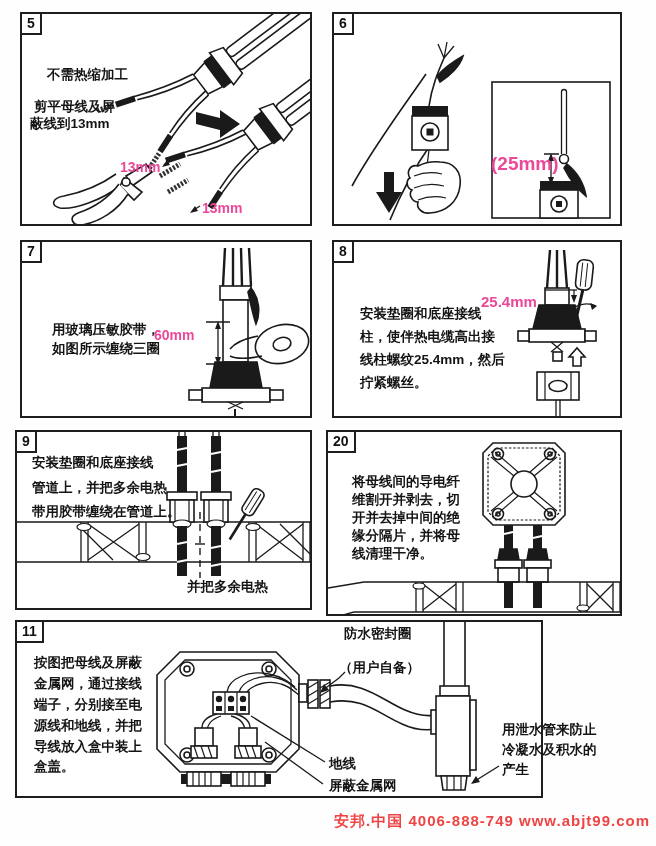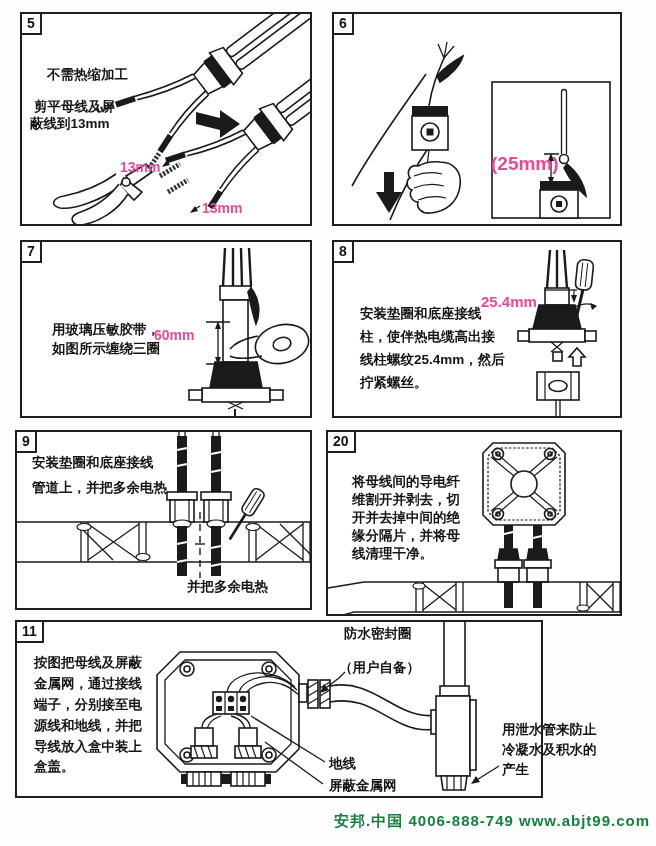--- a/index.html
+++ b/index.html
@@ -4,21 +4,21 @@
 <style>
   * { margin:0; padding:0; box-sizing:border-box; }
   html,body { width:656px; height:846px; }
   body { background:#ffffff; font-family:"Liberation Sans","DejaVu Sans",sans-serif; position:relative; overflow:hidden; color:#161616; }
   .page { position:absolute; inset:0; background:#fefefe; }
   .panel { position:absolute; border:2px solid #1e1e1e; background:#fff; }
   .num { position:absolute; left:-2px; top:-2px; background:#fff; border:2px solid #1e1e1e; font-size:14px; font-weight:700; line-height:1; padding:2px 5px 3px; color:#111; }
   .t { position:absolute; font-weight:700; font-size:13.5px; line-height:1.2; white-space:nowrap; color:#141414; }
   .dim { position:absolute; font-weight:700; font-size:14px; line-height:1.1; white-space:nowrap; color:#ec4899; }
   .illus { position:absolute; left:0; top:0; }
-  .footer { position:absolute; right:6px; top:812px; font-size:15px; font-weight:700; letter-spacing:1px; color:#15803d; }
+  .footer { position:absolute; right:6px; top:812px; font-size:15px; font-weight:700; letter-spacing:1px; color:#ef4444; }
 </style>
 </head>
 <body>
 
 <div class="page">
 
   <div class="panel" style="left:20px;top:12px;width:292px;height:214px">
     <svg class="illus" width="288" height="210" viewBox="0 0 288 210">
       <g stroke="#1a1a1a" stroke-width="1.6" fill="none">
 
@@ -239,20 +239,21 @@
           <path d="M0.5,28 L0.5,58" stroke-width="2.6"></path>
         </g>
 
         <path d="M183,80 L183,146" stroke-dasharray="7,5" stroke-width="1.4"></path>
         <path d="M178,112 L188,112" stroke-width="1.4"></path>
       </g>
     </svg>
     <div class="num">9</div>
     <div class="t" style="left:15px;top:23px">安装垫圈和底座接线</div>
     <div class="t" style="left:15px;top:48px">管道上，并把多余电热</div>
+    <div class="t" style="left:15px;top:72px">带用胶带缠绕在管道上。</div>
     <div class="t" style="left:170px;top:147px">并把多余电热</div>
   </div>
 
   <div class="panel" style="left:326px;top:430px;width:296px;height:186px">
     <svg class="illus" width="292" height="182" viewBox="0 0 292 182">
       <g stroke="#1a1a1a" stroke-width="1.6" fill="none">
 
         <path d="M165,11 L227,11 L237,21 L237,83 L227,93 L165,93 L155,83 L155,21 Z" fill="#fff"></path>
         <path d="M168,16 L224,16 L232,24 L232,80 L224,88 L168,88 L160,80 L160,24 Z" stroke-dasharray="2.5,1.8" stroke-width="1.2"></path>
         <circle cx="170" cy="22" r="5.5" fill="#fff"></circle>

